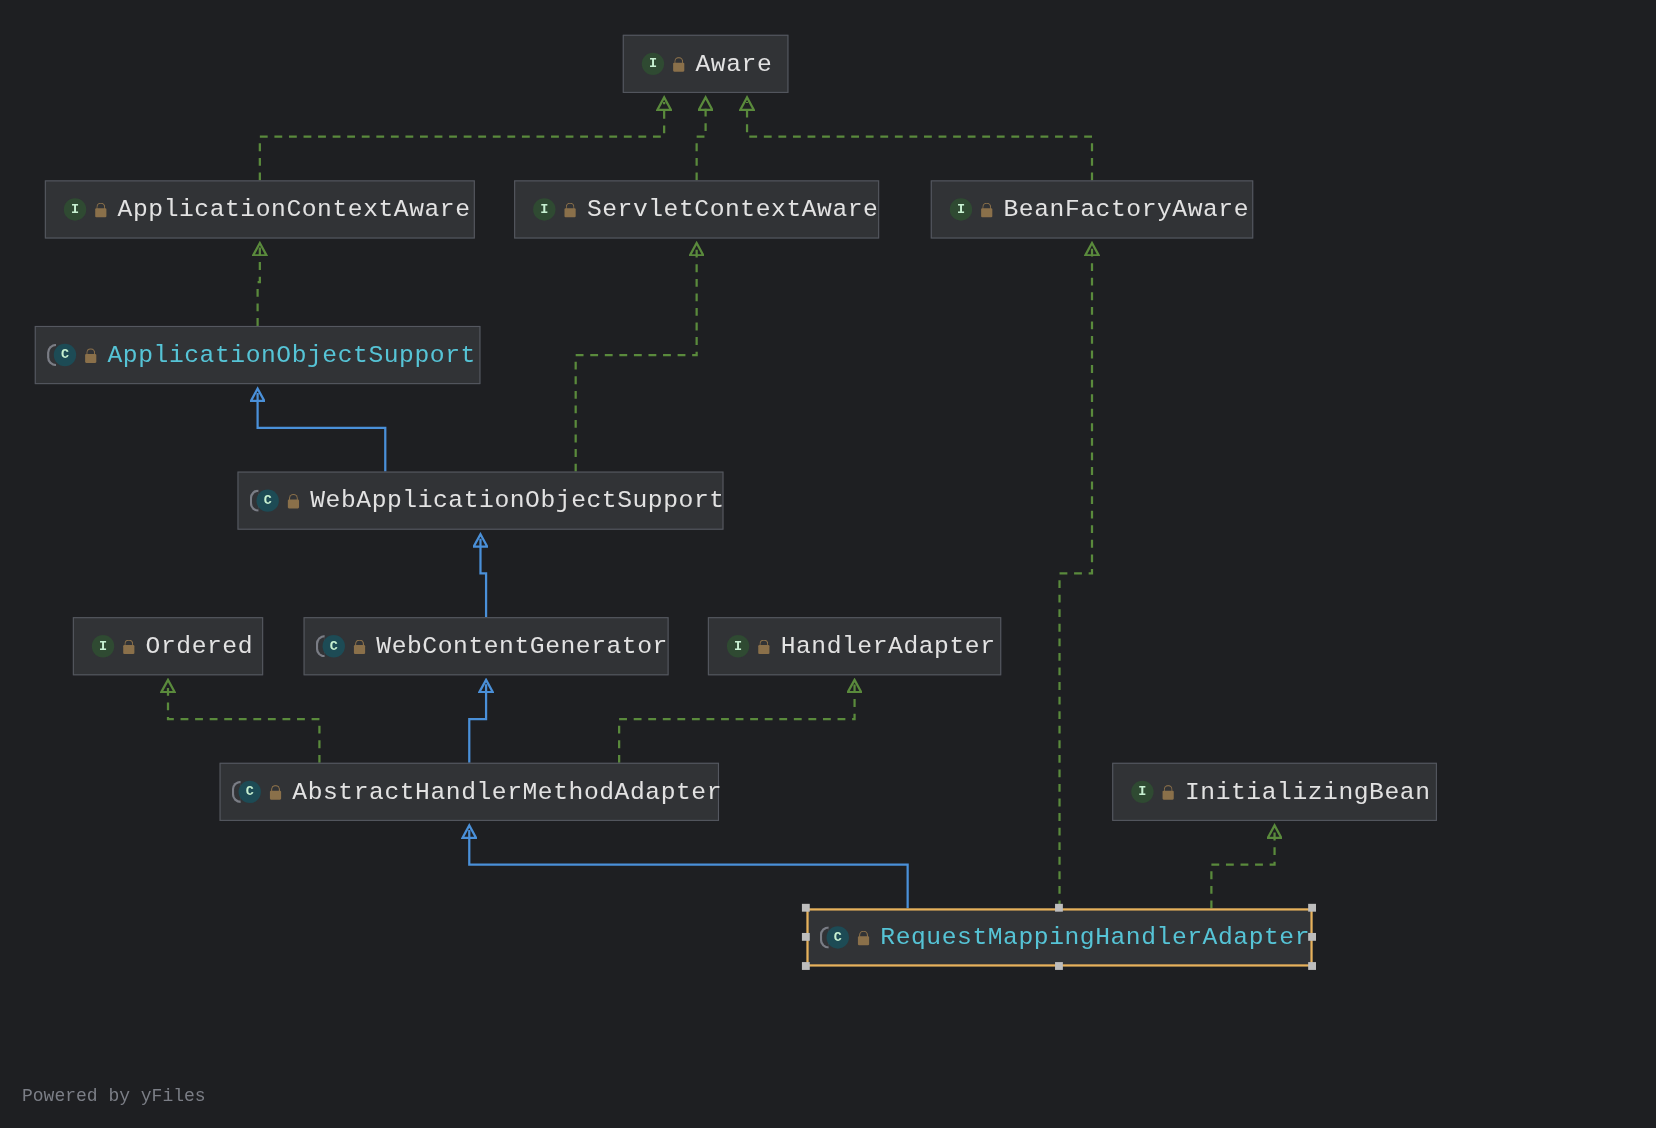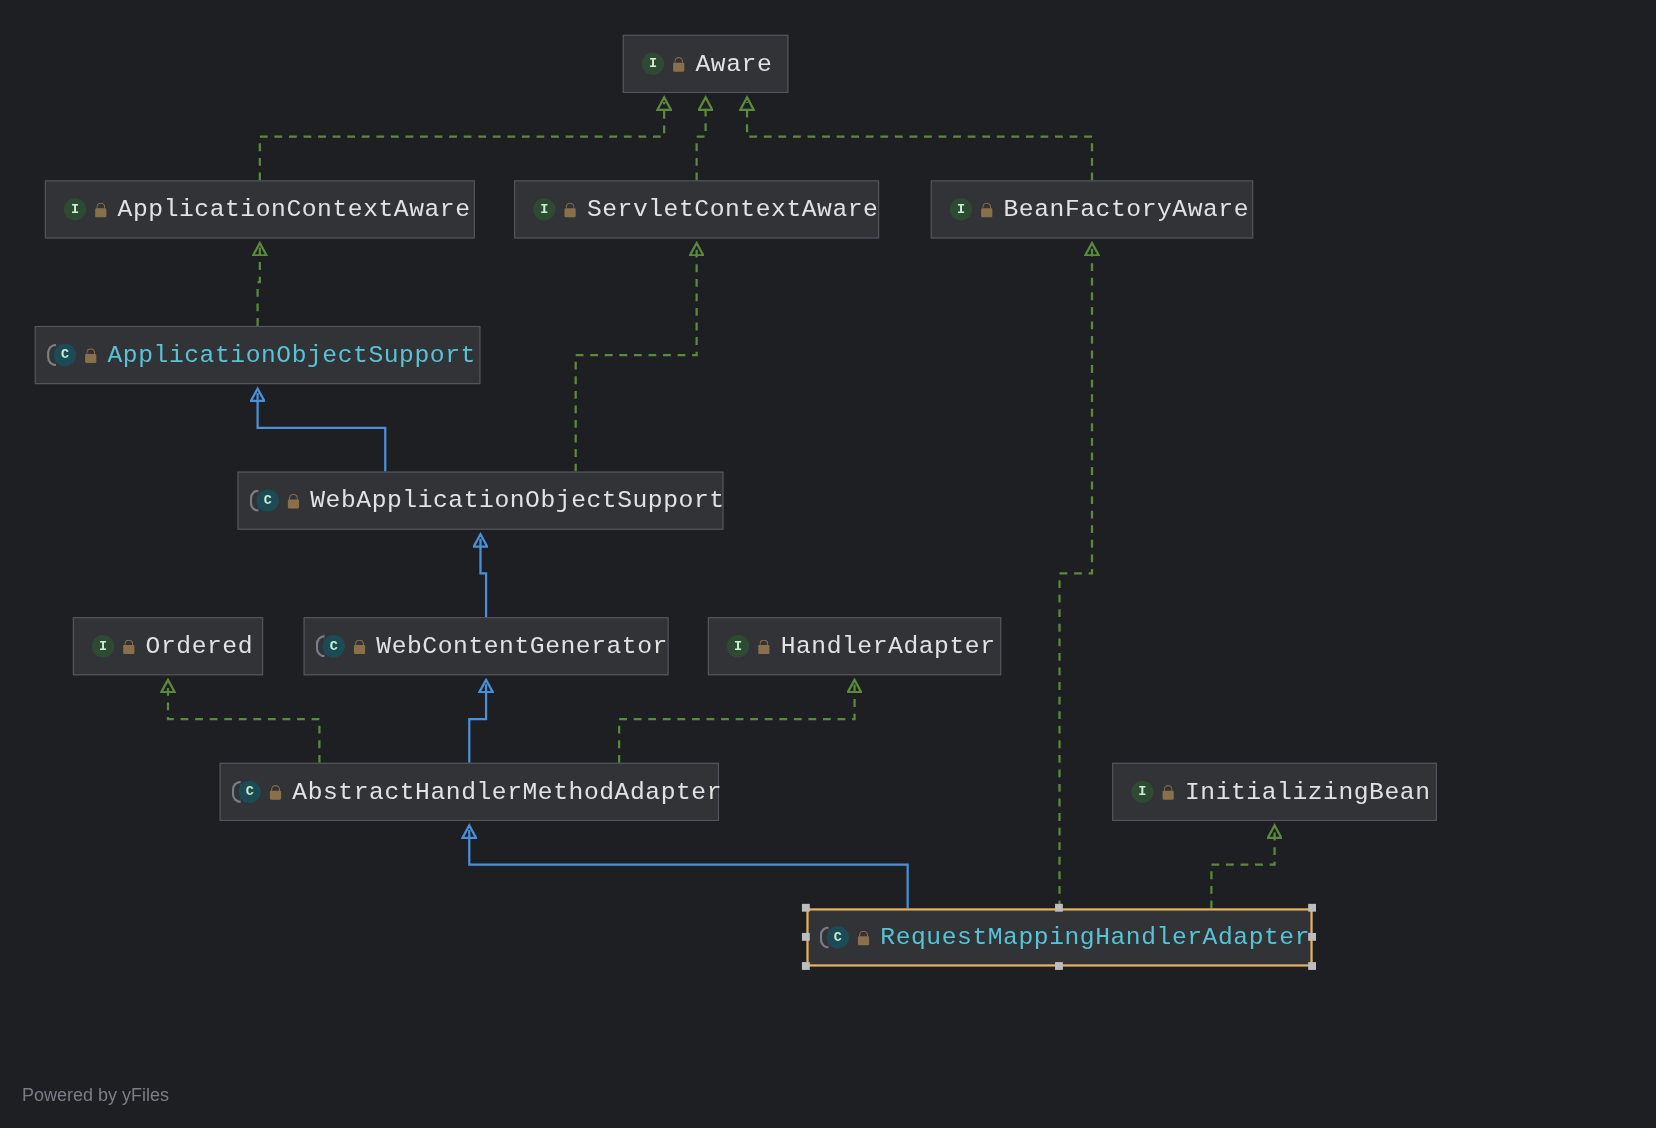--- a/index.html
+++ b/index.html
@@ -103,21 +103,21 @@
     width: 7px;
     height: 7px;
     background: #bdbdbd;
   }
   .watermark {
     position: absolute;
     left: 22px;
     bottom: 22px;
     color: #7b7e86;
     font-size: 18px;
-    font-family: Liberation Sans, sans-serif;
+    font-family: Liberation Mono, monospace;
   }
 </style>
 </head>
 <body>
 
 <div class="canvas">
 <svg class="edges">
   <defs>
     <marker id="arrow-green" markerWidth="14" markerHeight="14" refX="8" refY="7" orient="auto" markerUnits="userSpaceOnUse">
       <path d="M1,1 L12,7 L1,13 Z" fill="none" stroke="#5a8a3c" stroke-width="2"></path>

